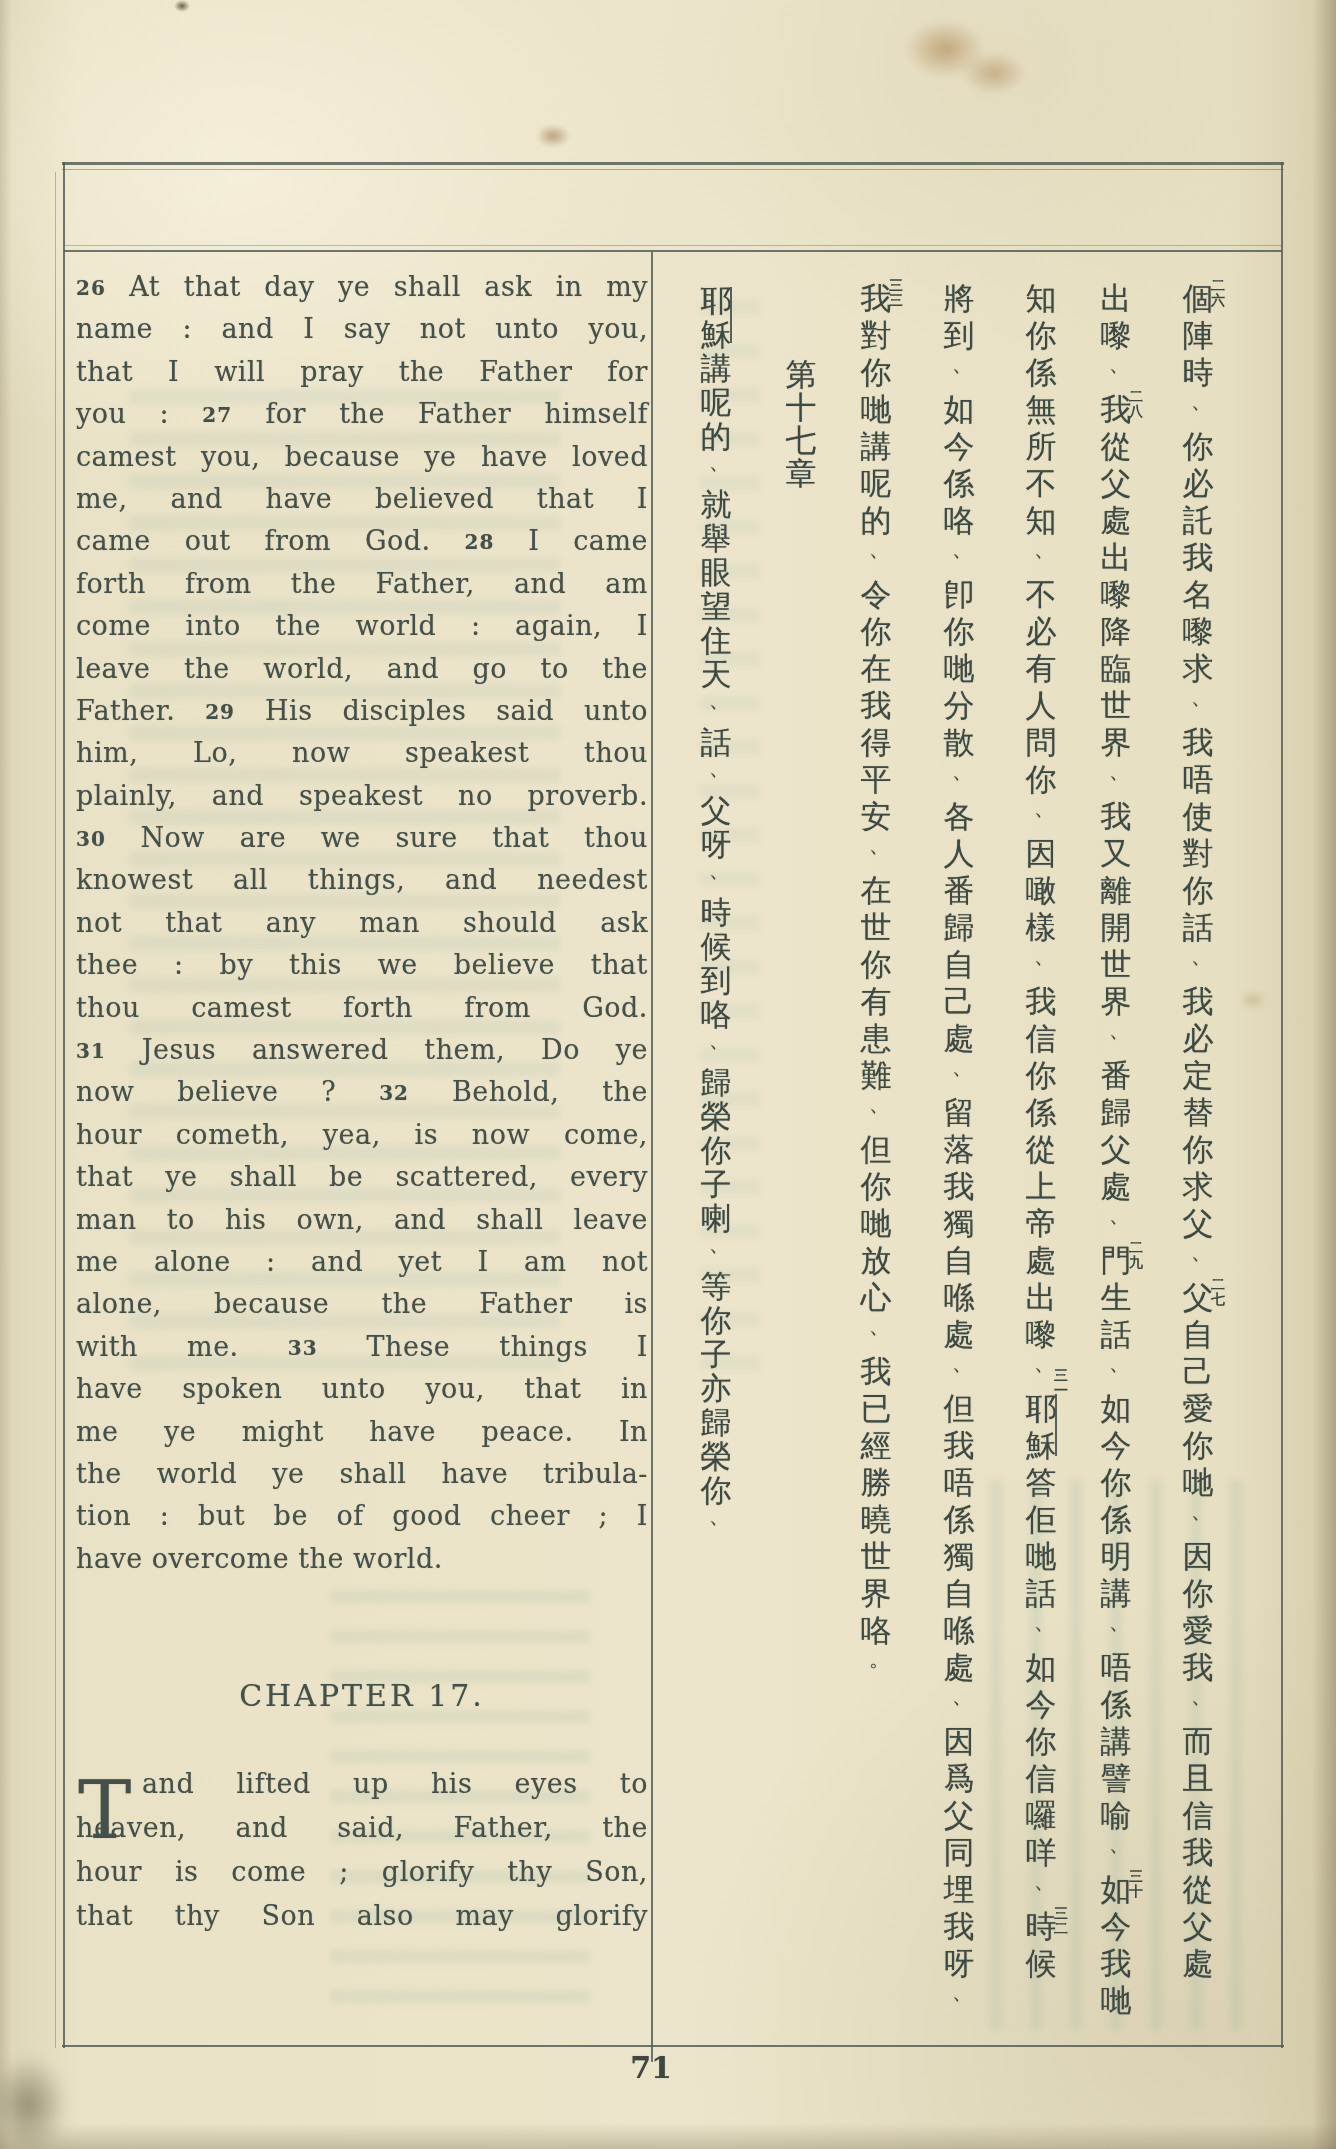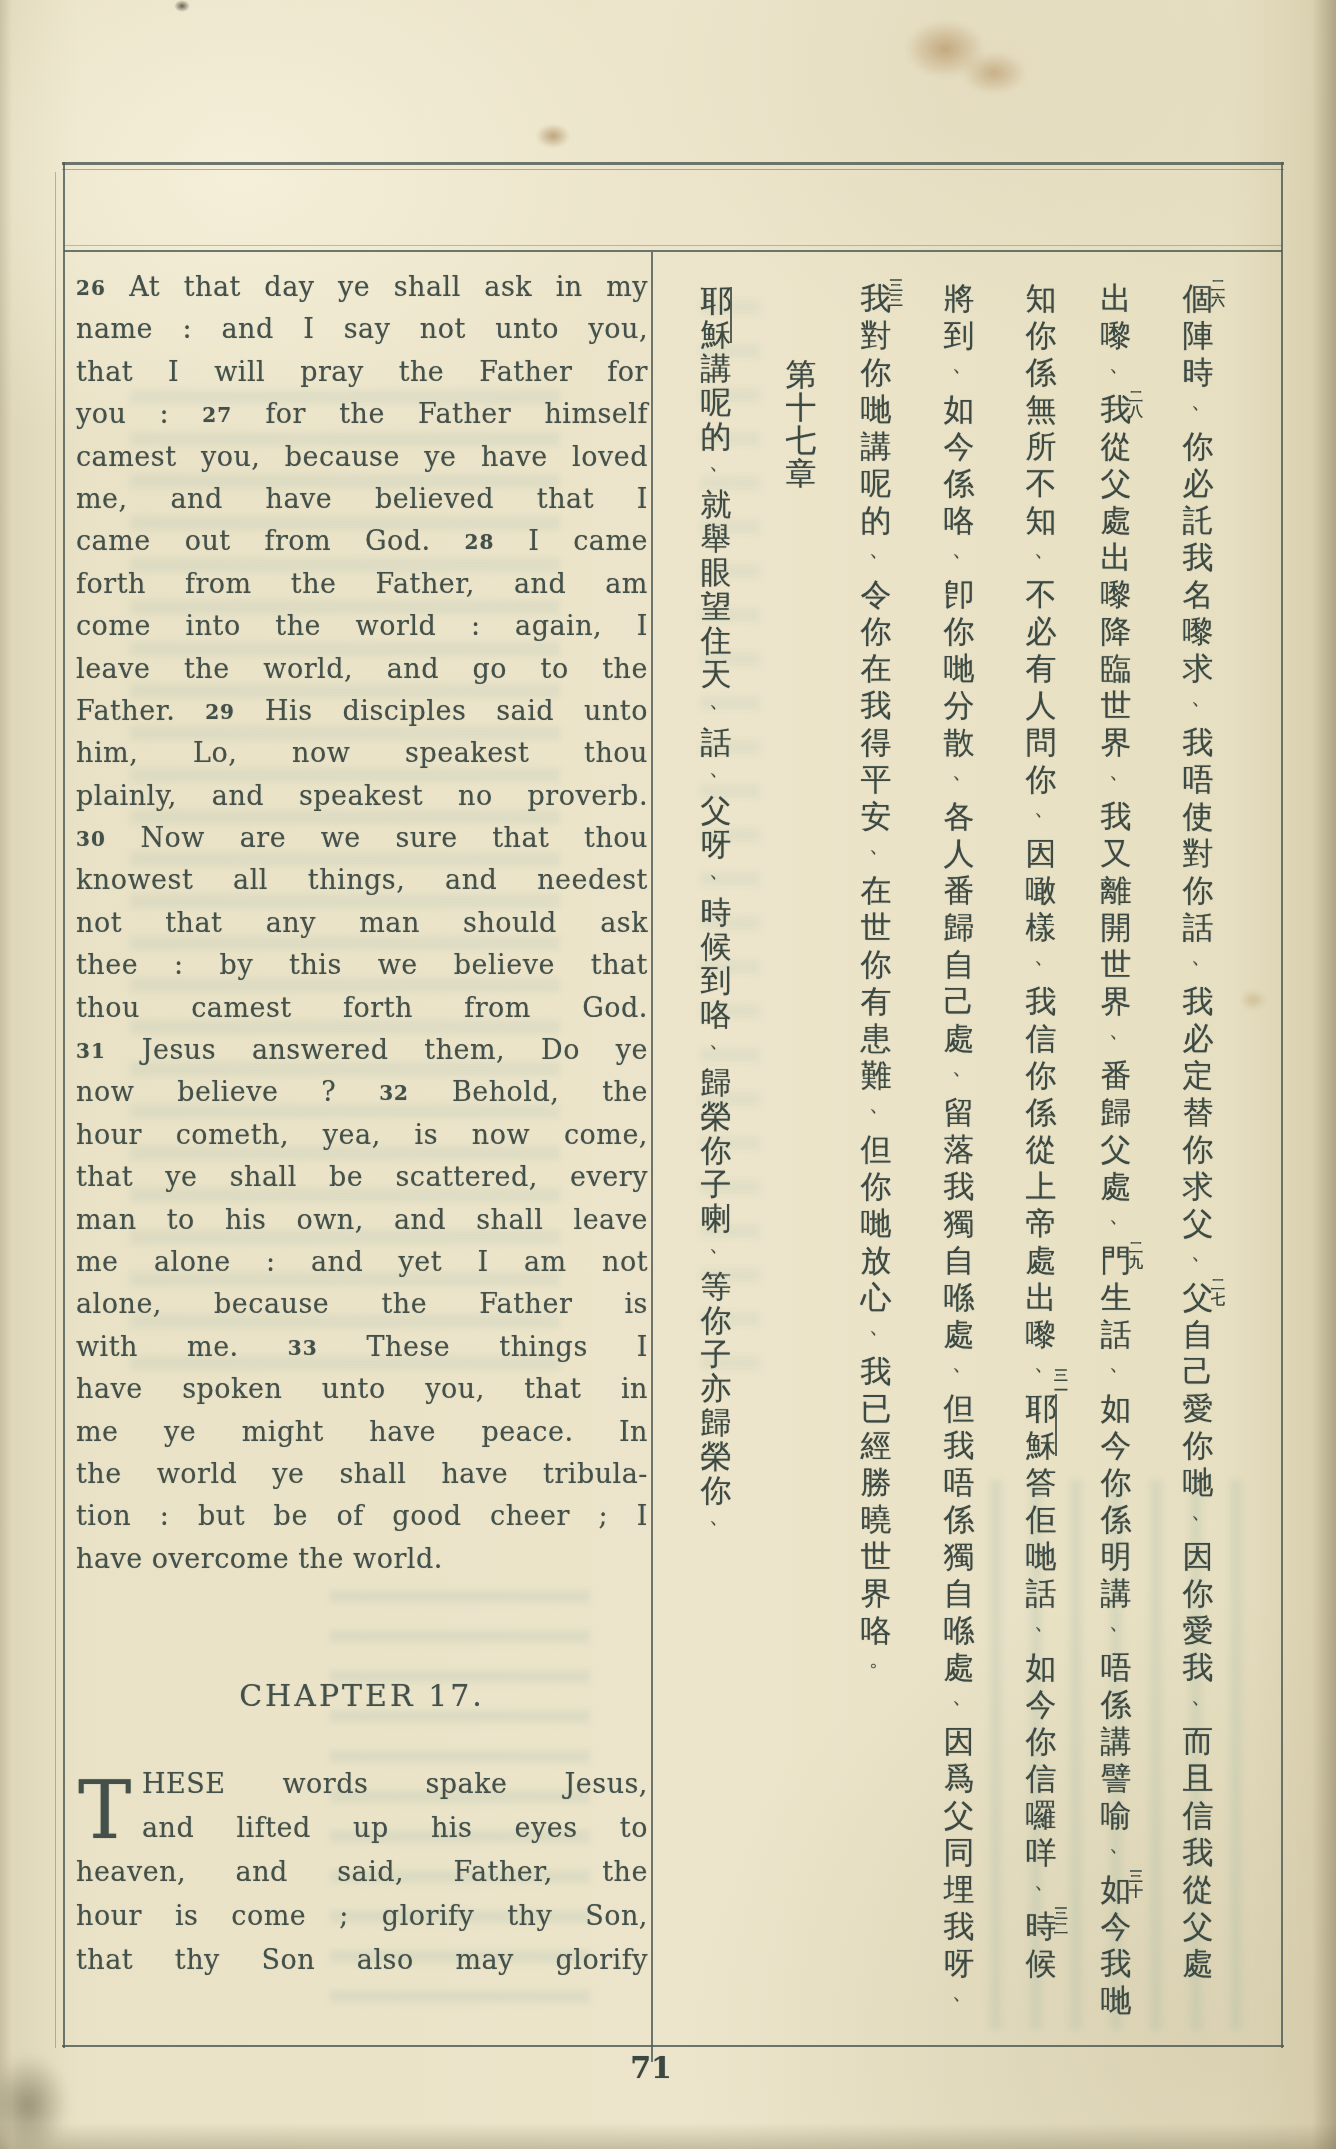--- a/index.html
+++ b/index.html
@@ -413,26 +413,20 @@
         <span>good</span>
         <span>cheer</span>
         <span>;</span>
         <span>I</span>
       </div>
       <div class="eline noj"><span>have</span> <span>overcome</span> <span>the</span> <span>world.</span> </div>
     </div>
   <div id="chapter-heading">CHAPTER 17.</div>
   <div id="chapter-para">
     <span id="drop-cap">T</span>
-  <div class="eline ind">
-        <span>HESE</span>
-        <span>words</span>
-        <span>spake</span>
-        <span>Jesus,</span>
-      </div>
       <div class="eline ind">
         <span>and</span>
         <span>lifted</span>
         <span>up</span>
         <span>his</span>
         <span>eyes</span>
         <span>to</span>
       </div>
       <div class="eline">
         <span>heaven,</span>

